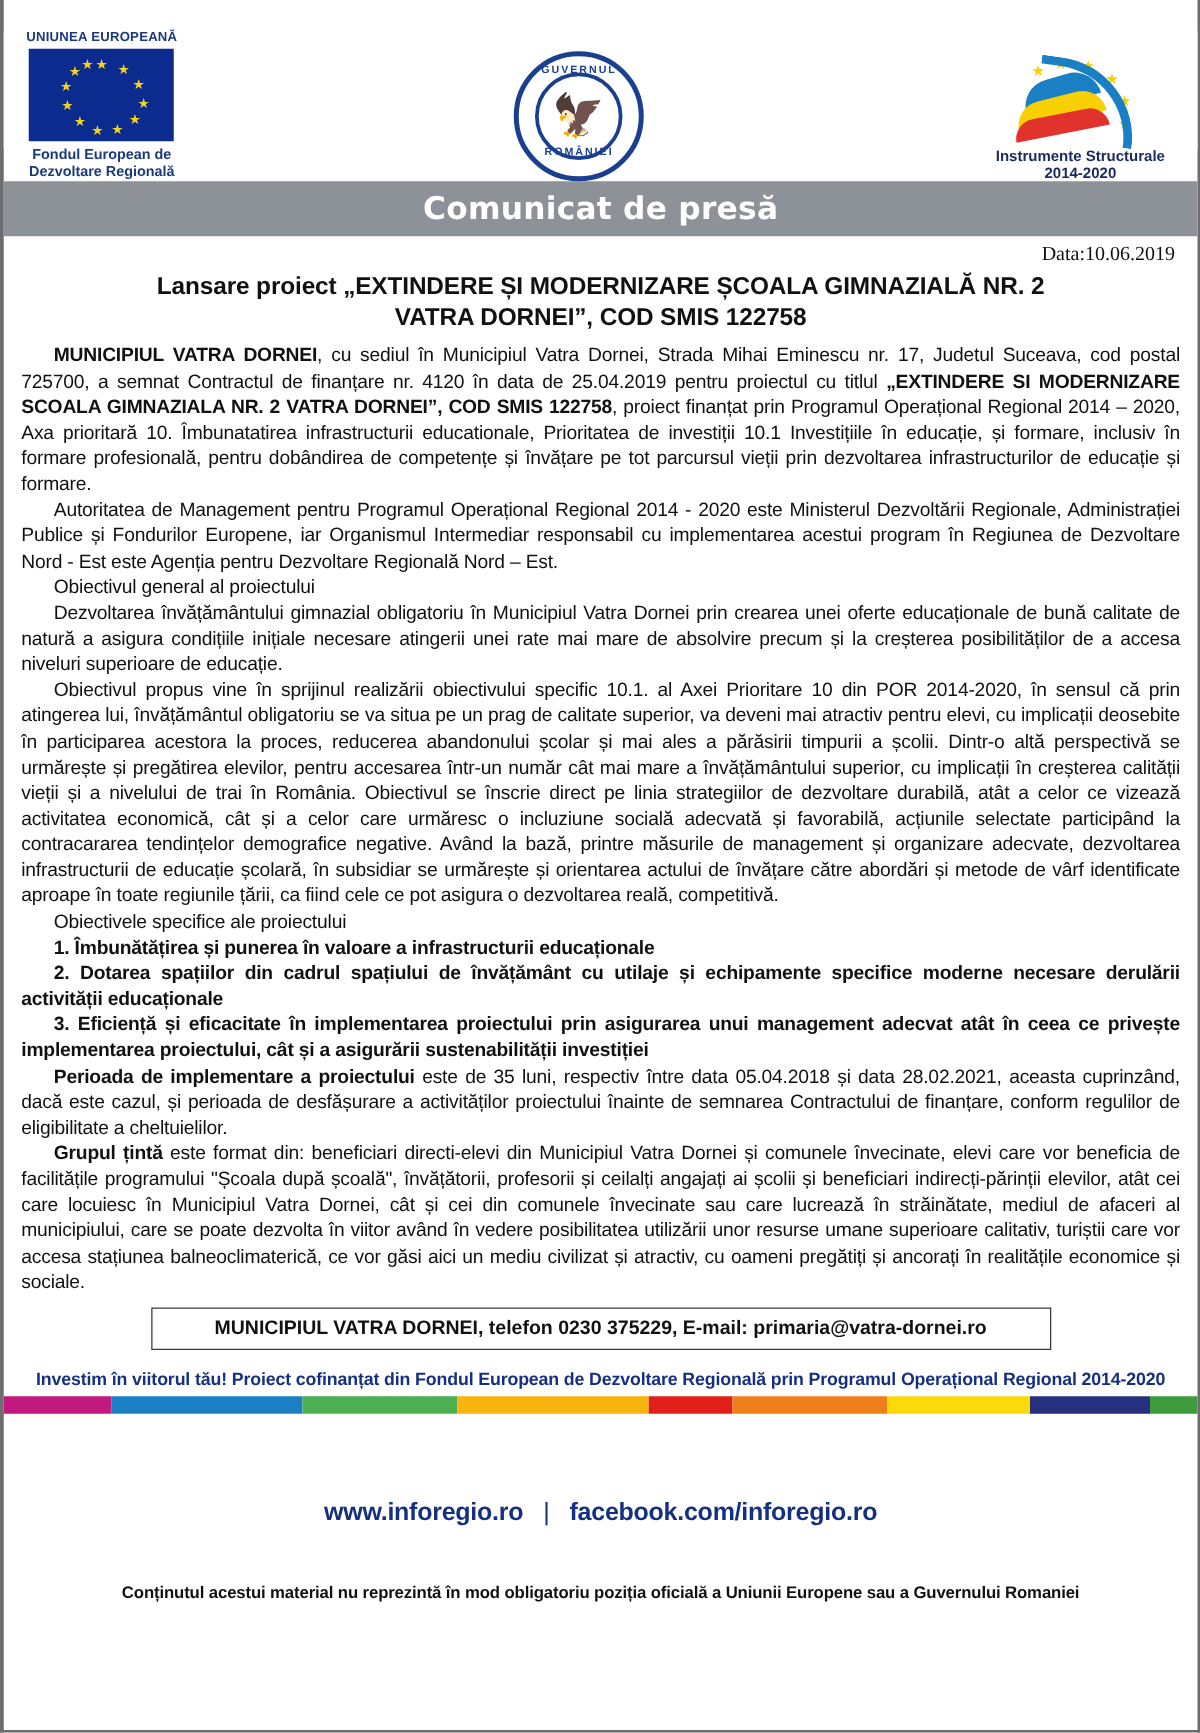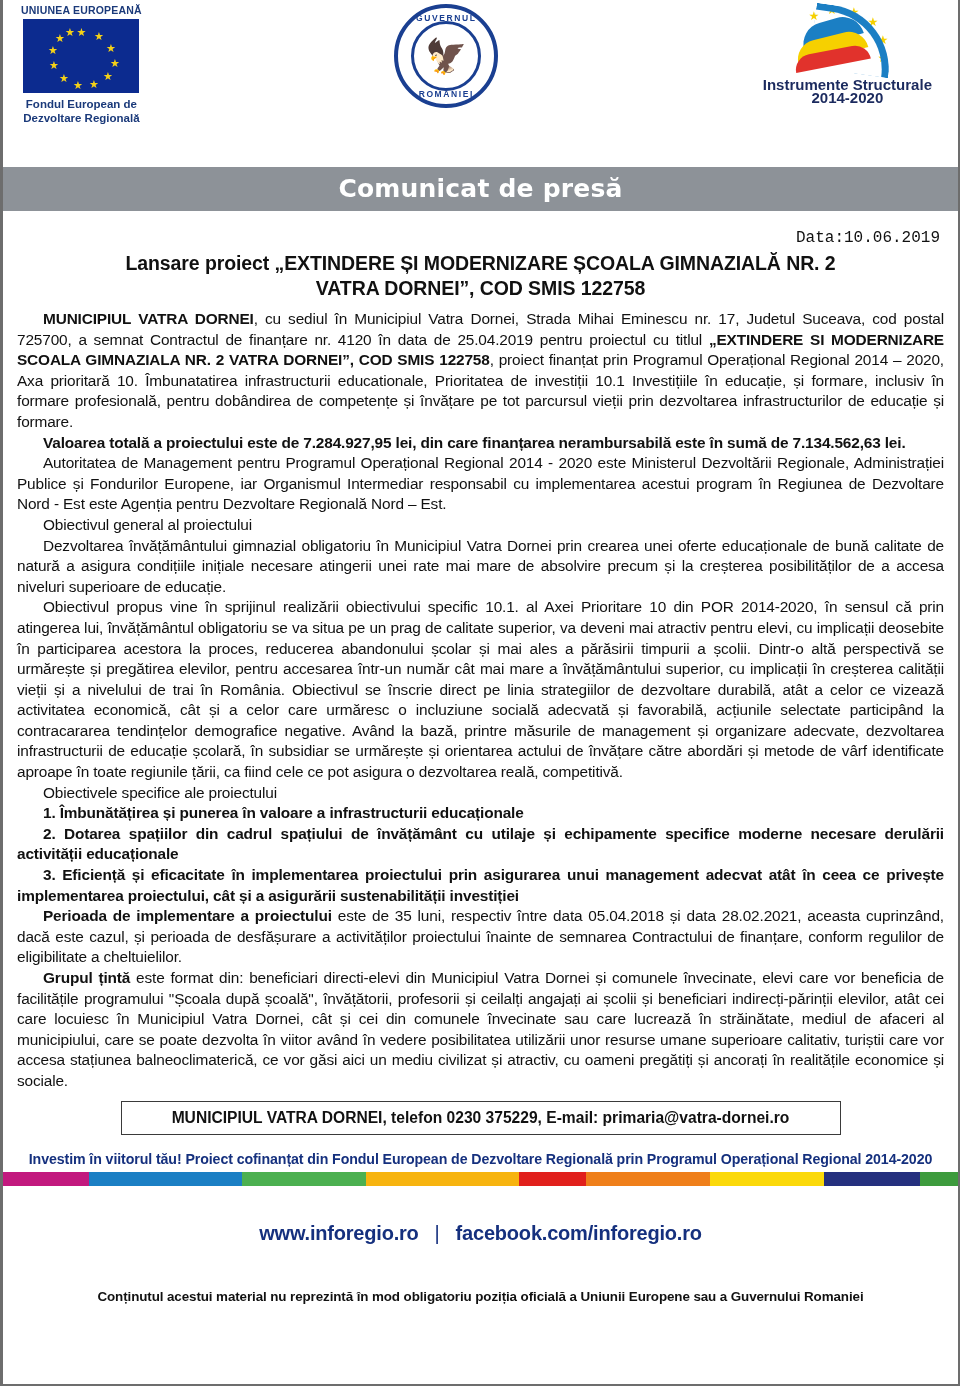--- a/index.html
+++ b/index.html
@@ -21,23 +21,23 @@
     box-sizing: border-box;
     background: #ffffff;
     border-left: 3px solid #6d6d6d;
     border-right: 2px solid #6d6d6d;
     border-bottom: 2px solid #6d6d6d;
   }
 
   
   .logo-strip {
     display: flex;
-    align-items: flex-start;
+    align-items: flex-end;
     justify-content: space-between;
-    height: 167px;
+    height: 145px;
     padding: 4px 26px 0 18px;
     box-sizing: border-box;
     background: #ffffff;
     border-radius: 27px;
   }
   .logo-cell { display: flex; flex-direction: column; align-items: center; }
 
   
   .eu-title {
     font-size: 10.5px;
@@ -81,21 +81,21 @@
     width: 64px; height: 64px; border-radius: 50%;
     border: 3px solid #1a3f91;
     display: flex; align-items: center; justify-content: center;
   }
   .seal-eagle { font-size: 34px; color: #1a3f91; line-height: 1; }
   .seal-text-top, .seal-text-bottom {
     position: absolute; left: 0; right: 0; text-align: center;
     font-size: 8.5px; font-weight: 700; color: #1a3f91; letter-spacing: 1.6px;
   }
   .seal-text-top { top: 5px; }
-  .seal-text-bottom { bottom: 5px; }
+  .seal-text-bottom { bottom: 15px; }
 
   
   .regio-wrap { text-align: center; }
   .regio-row { display: flex; align-items: center; justify-content: center; }
   .regio-word {
     font-size: 52px; font-weight: 700; color: #15307e;
     letter-spacing: -1.5px; line-height: 48px;
     font-family: "DejaVu Sans", sans-serif;
   }
   .regio-ring {
@@ -130,21 +130,21 @@
   .is-yellow { left: 13px; top: 32px; width: 72px; height: 20px; background: #f6d000;
                transform: rotate(-14deg); border-radius: 30px 30px 0 0; }
   .is-red { left: 12px; top: 46px; width: 76px; height: 16px; background: #e1322c;
             transform: rotate(-11deg); border-radius: 30px 30px 0 0; }
   .is-swoosh {
     position: absolute; left: 30px; top: 4px; width: 74px; height: 58px;
     border-right: 7px solid #1b7fc4; border-top: 7px solid #1b7fc4;
     border-radius: 0 90px 0 0; transform: rotate(8deg);
   }
   .is-star { position: absolute; color: #f6d000; font-size: 12px; line-height: 12px; }
-  .is-caption { font-size: 15px; font-weight: 700; color: #1b2a5e; line-height: 13px; margin-top: 2px; margin-left: 12px; }
+  .is-caption { font-size: 12px; font-weight: 700; color: #1b2a5e; line-height: 13px; margin-top: 2px; margin-left: 12px; }
 
   
   .banner {
     background: #8d9298;
     color: #ffffff;
     text-align: center;
     font-size: 25px;
     font-weight: 600;
     letter-spacing: .2px;
     padding: 7px 0 8px 0;
@@ -152,22 +152,22 @@
   }
 
   
   .content {
     padding: 6px 14px 0 14px;
   }
   .date-line {
     text-align: right;
     font-size: 16px;
     padding-right: 4px;
-    margin-top: 12px;
-    font-family: Liberation Mono, monospace;
+    margin-top: 0;
+    font-family: Liberation Serif, serif;
   }
   .doc-title {
     text-align: center;
     font-size: 19.5px;
     font-weight: 700;
     line-height: 25px;
     margin: 4px 30px 8px 30px;
     letter-spacing: -.1px;
   }
   p.body {
@@ -212,21 +212,21 @@
     display: flex;
     height: 14px;
     margin-top: 5px;
     width: 100%;
   }
   .colorbar span { display: block; height: 100%; }
 
   
   .links {
     text-align: center;
-    margin-top: 36px;
+    margin-top: 68px;
     font-size: 20px;
     font-weight: 700;
     color: #15307e;
     letter-spacing: -.2px;
   }
   .links .sep { margin: 0 16px; font-weight: 500; }
   .disclaimer {
     text-align: center;
     margin-top: 44px;
     font-size: 13.4px;
@@ -301,21 +301,20 @@
 
     <div class="date-line">Data:10.06.2019</div>
 
     <div class="doc-title">
       <span>Lansare proiect  „EXTINDERE ȘI MODERNIZARE ȘCOALA GIMNAZIALĂ NR. 2</span><br>
       <span>VATRA DORNEI”, COD SMIS 122758</span>
     </div>
 
     <p class="body"><b>MUNICIPIUL VATRA DORNEI</b><span>, cu sediul în Municipiul Vatra Dornei, Strada Mihai Eminescu nr. 17, Judetul Suceava, cod postal 725700, a semnat Contractul de finanțare nr. 4120 în data de 25.04.2019 pentru proiectul cu titlul </span><b>„EXTINDERE SI MODERNIZARE SCOALA GIMNAZIALA NR. 2 VATRA DORNEI”, COD SMIS 122758</b><span>, proiect finanțat prin Programul Operațional Regional 2014 – 2020, Axa prioritară 10. Îmbunatatirea infrastructurii educationale, Prioritatea de investiții 10.1 Investițiile în educație, și formare, inclusiv în formare profesională, pentru dobândirea de competențe și învățare pe tot parcursul vieții prin dezvoltarea infrastructurilor de educație și formare.</span></p>
 
-    <p class="body b">Valoarea totală a proiectului este de 7.284.927,95 lei, din care finanțarea nerambursabilă este în sumă de 7.134.562,63 lei.</p>
 
     <p class="body">Autoritatea de Management pentru Programul Operațional Regional 2014 - 2020 este Ministerul Dezvoltării Regionale, Administrației Publice și Fondurilor Europene, iar Organismul Intermediar responsabil cu implementarea acestui program în Regiunea de Dezvoltare Nord - Est este Agenția pentru Dezvoltare Regională Nord – Est.</p>
 
     <p class="body head">Obiectivul general al proiectului</p>
 
     <p class="body">Dezvoltarea învățământului gimnazial obligatoriu în Municipiul Vatra Dornei prin crearea unei oferte educaționale de bună calitate de natură a asigura condițiile inițiale necesare atingerii unei rate mai mare de absolvire precum și la creșterea posibilităților de a accesa niveluri superioare de educație.</p>
 
     <p class="body">Obiectivul propus vine în sprijinul realizării obiectivului specific 10.1. al Axei Prioritare 10 din POR 2014-2020, în sensul că prin atingerea lui, învățământul obligatoriu se va situa pe un prag de calitate superior, va deveni mai atractiv pentru elevi, cu implicații deosebite în participarea acestora la proces, reducerea abandonului școlar și mai ales a părăsirii timpurii a școlii. Dintr-o altă perspectivă se urmărește și pregătirea elevilor, pentru accesarea într-un număr cât mai mare a învățământului superior, cu implicații în creșterea calității vieții și a nivelului de trai în România. Obiectivul se înscrie direct pe linia strategiilor de dezvoltare durabilă, atât a celor ce vizează activitatea economică, cât și a celor care urmăresc o incluziune socială adecvată și favorabilă,  acțiunile selectate participând la contracararea tendințelor demografice negative. Având la bază, printre măsurile de management și organizare adecvate, dezvoltarea infrastructurii de educație școlară, în subsidiar se urmărește și orientarea actului de învățare către abordări și metode de vârf identificate aproape în toate regiunile țării, ca fiind cele ce pot asigura o dezvoltarea reală, competitivă.</p>
 
     <p class="body head">Obiectivele specifice ale proiectului</p>

